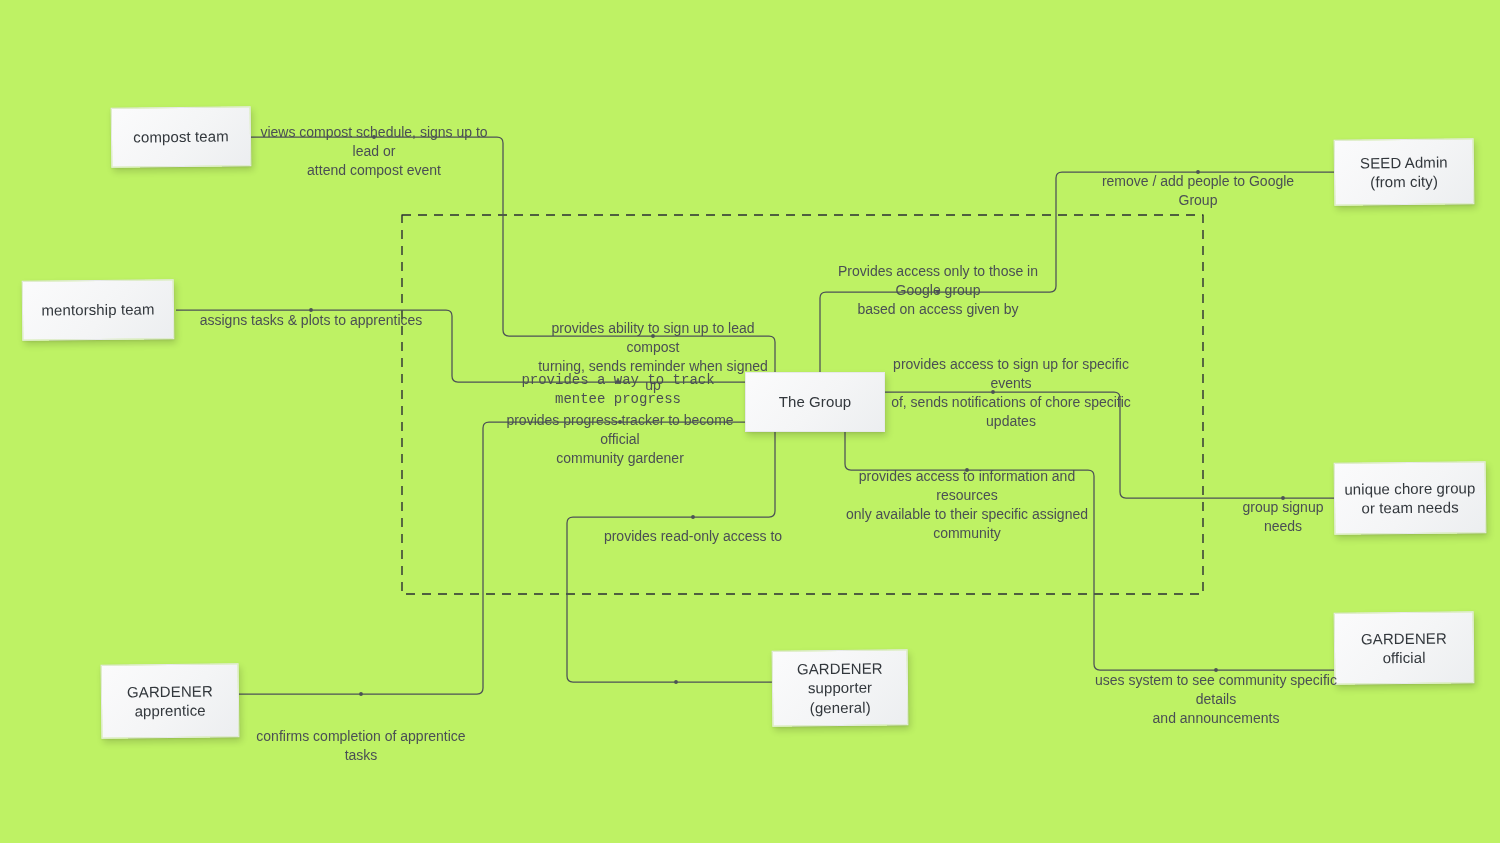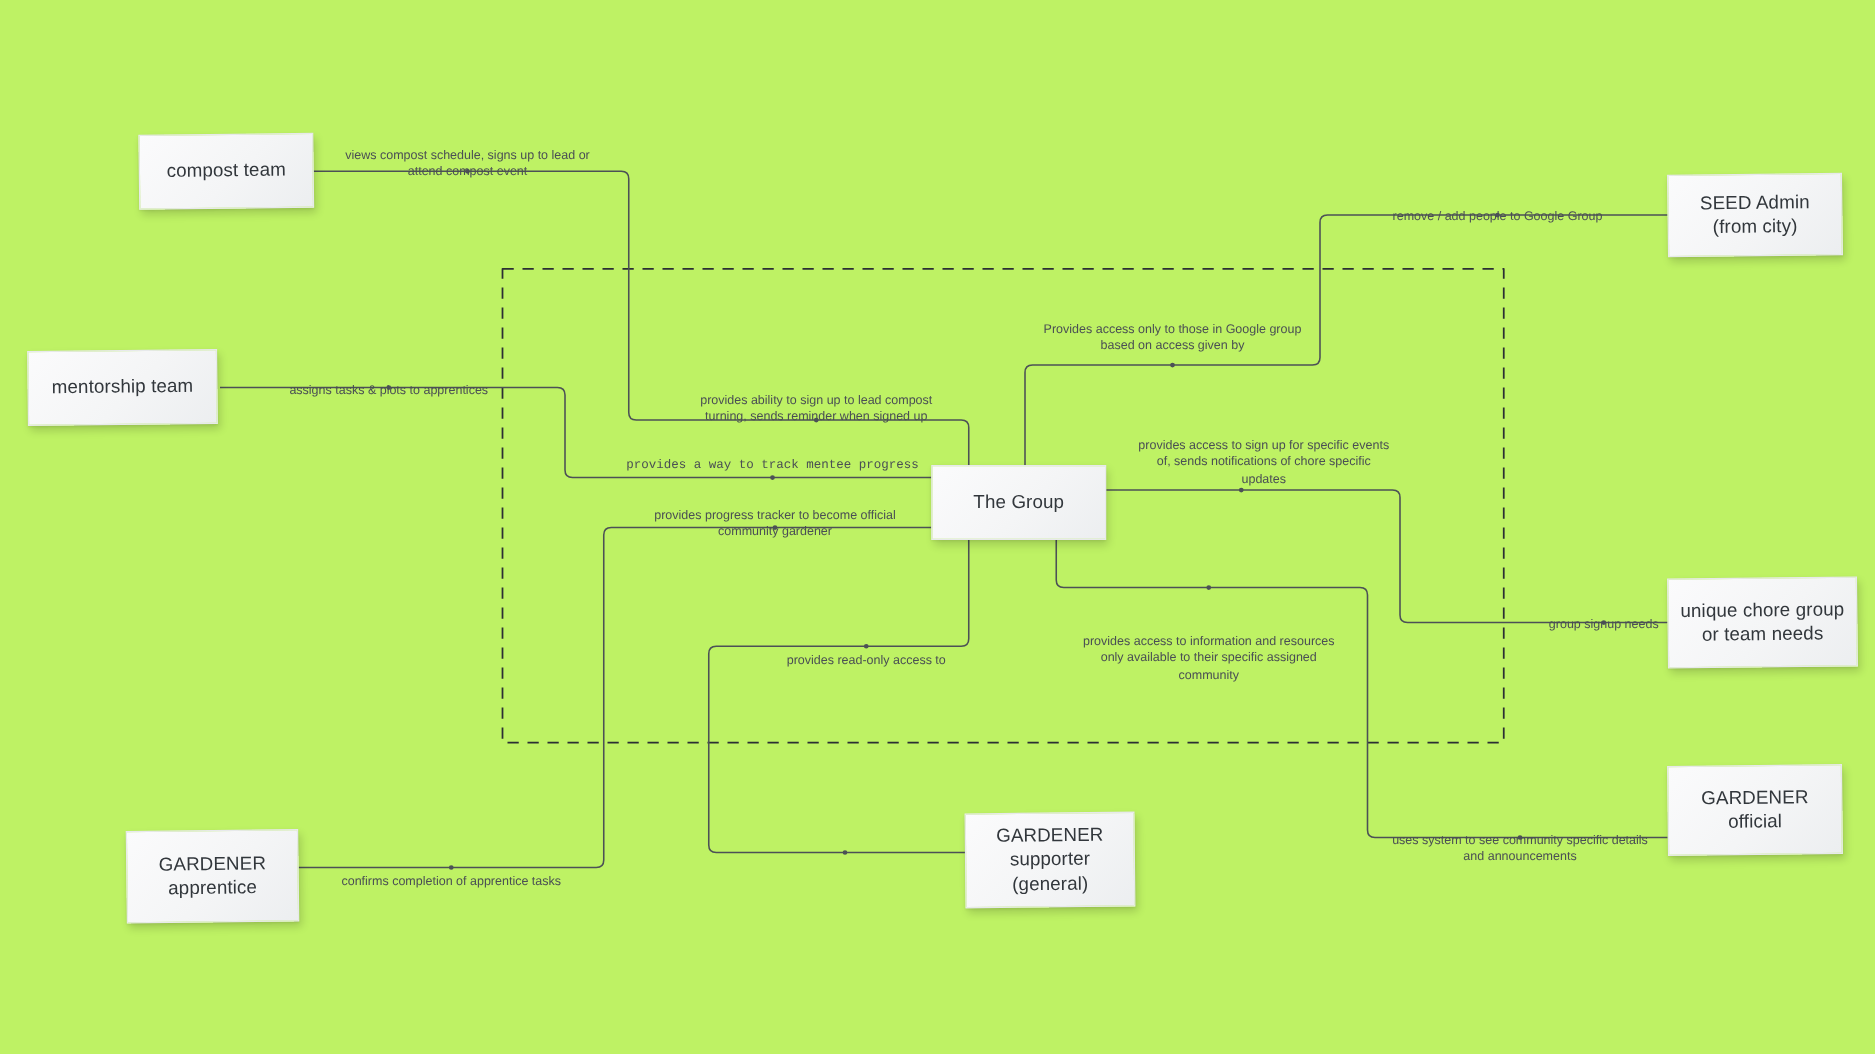--- a/index.html
+++ b/index.html
@@ -39,21 +39,21 @@
     font-size: 15px;
     line-height: 1.28;
     letter-spacing: 0.1px;
     box-sizing: border-box;
     padding: 4px 6px;
   }
   .node span { display: block; white-space: pre-line; }
   .edge-label {
     position: absolute;
     color: #4a4f54;
-    font-size: 10px;
+    font-size: 14px;
     line-height: 1.35;
     text-align: center;
     white-space: pre-line;
     background: transparent;
     box-sizing: border-box;
   }
   .dot { fill: #4c5156; }
 </style>
 </head>
 <body>
@@ -167,36 +167,36 @@
     <span>provides access to sign up for specific events
 of, sends notifications of chore specific
 updates</span>
   </div>
 
   <div class="edge-label" style="left:500px; top:392px; width:240px;">
     <span>provides progress tracker to become official
 community gardener</span>
   </div>
 
-  <div class="edge-label" style="left:844px; top:493px; width:246px;">
+  <div class="edge-label" style="left:844px; top:448px; width:246px;">
     <span>provides access to information and resources
 only available to their specific assigned
 community</span>
   </div>
 
   <div class="edge-label" style="left:1224px; top:479px; width:118px;">
     <span>group signup needs</span>
   </div>
 
   <div class="edge-label" style="left:580px; top:508px; width:226px;">
     <span>provides read-only access to</span>
   </div>
 
 
-  <div class="edge-label" style="left:250px; top:685px; width:222px;">
+  <div class="edge-label" style="left:250px; top:708px; width:222px;">
     <span>confirms completion of apprentice tasks</span>
   </div>
 
   <div class="edge-label" style="left:1093px; top:652px; width:246px;">
     <span>uses system to see community specific details
 and announcements</span>
   </div>
 
 </div>
 

